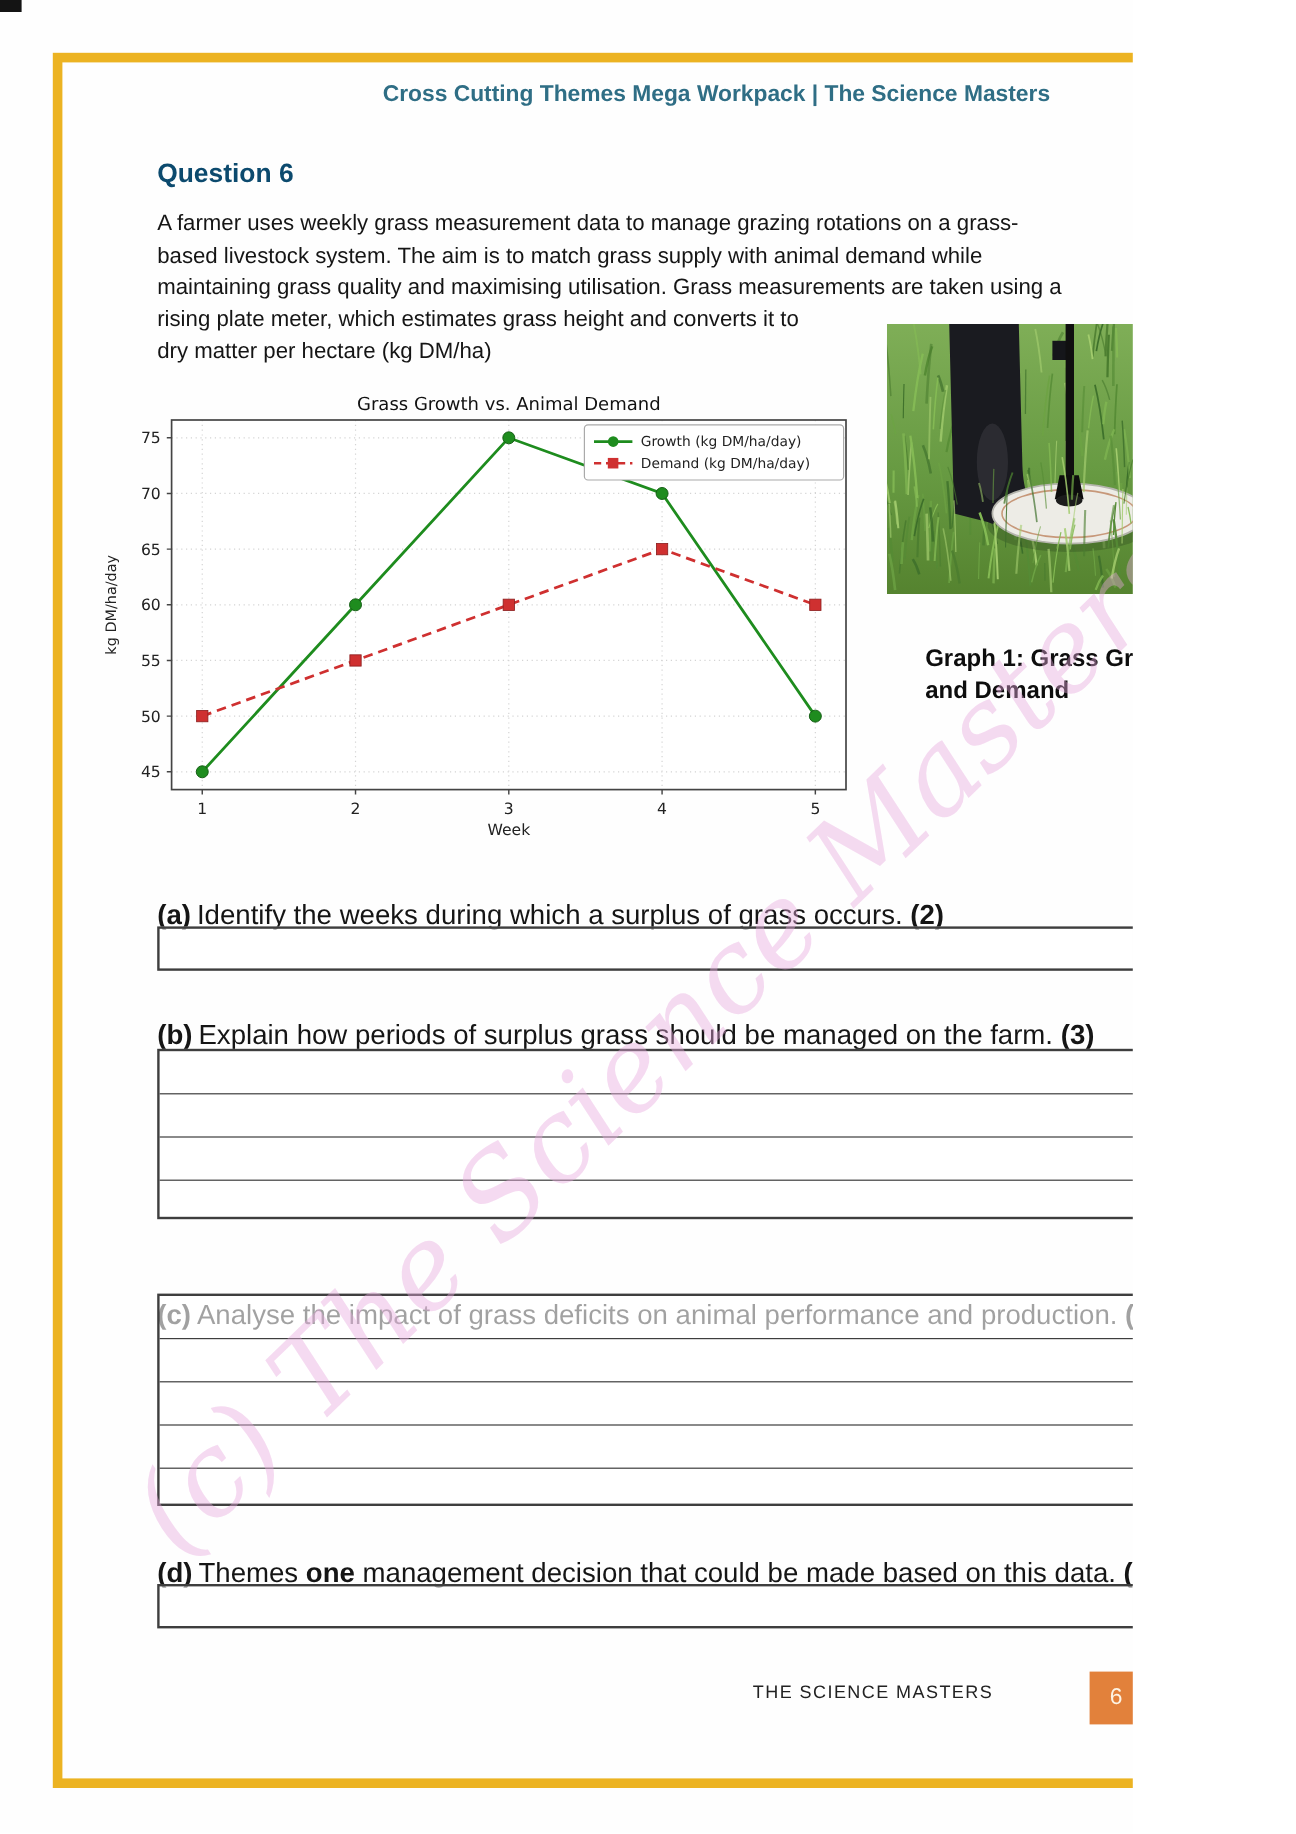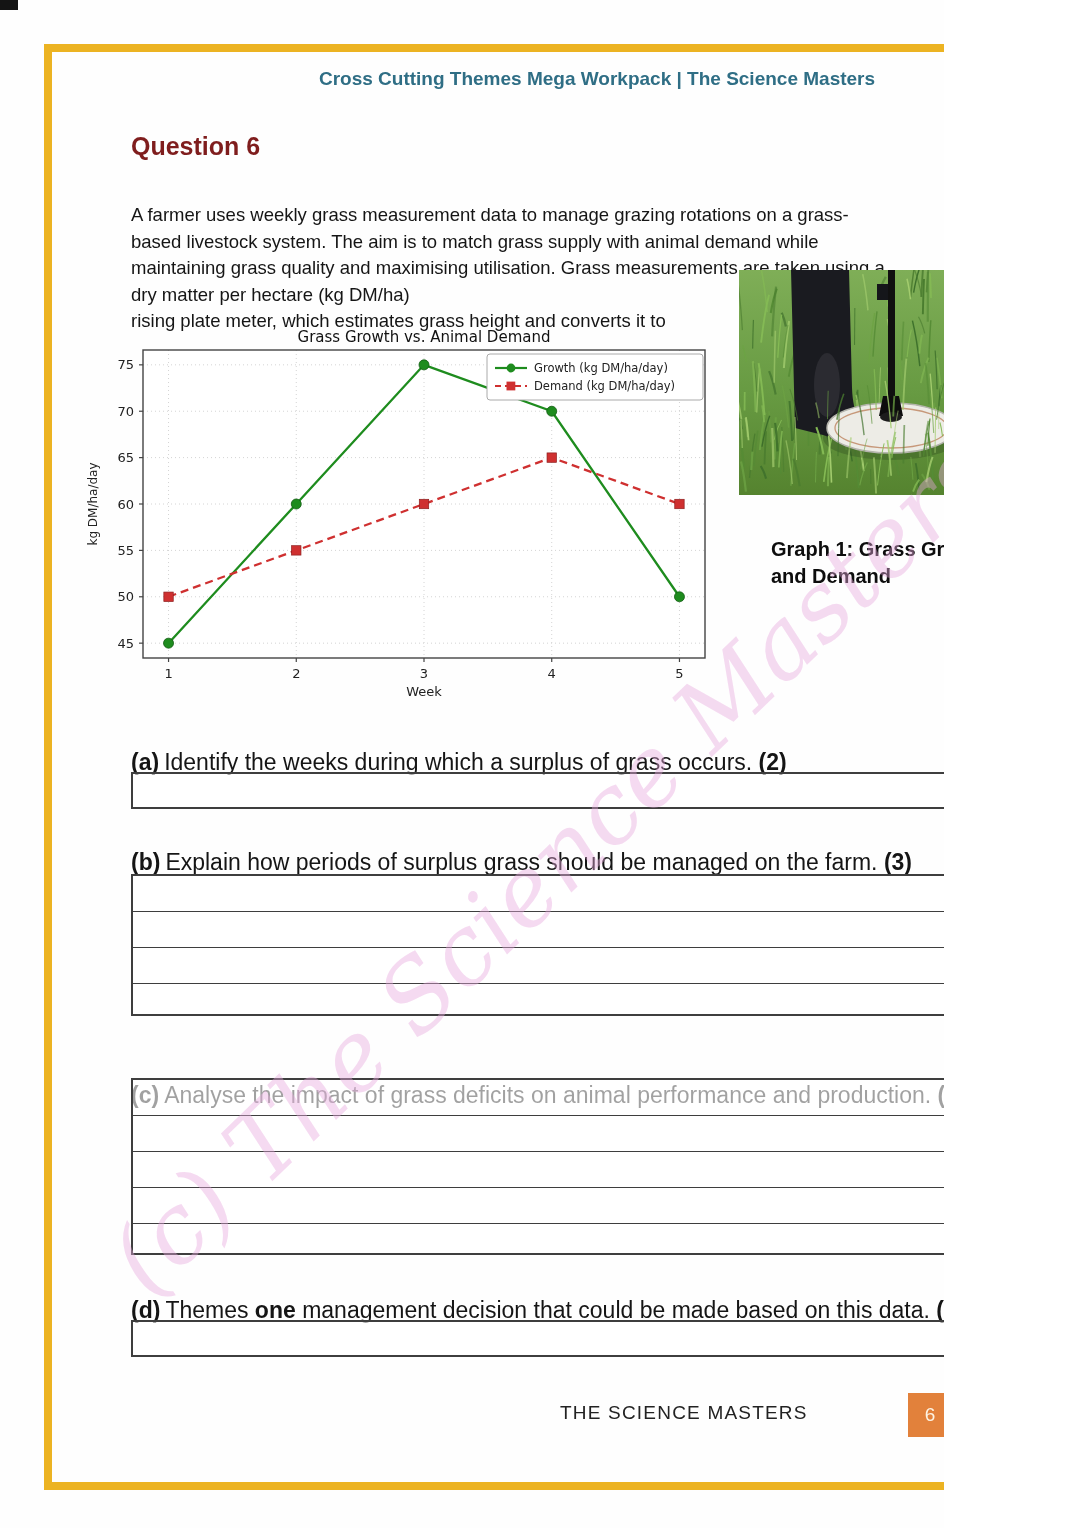--- a/index.html
+++ b/index.html
@@ -3,58 +3,58 @@
 <meta charset="utf-8">
 <style>
   html,body{margin:0;padding:0;background:#ffffff;}
   .page{position:relative;width:944px;height:1528px;background:#fefefe;overflow:hidden;
         font-family:"Liberation Sans",sans-serif;color:#1a1a1a;}
   .scan-mark{position:absolute;left:0;top:0;width:18px;height:10px;background:#141414;}
   .frame{position:absolute;left:44px;top:44px;width:994px;height:1446px;box-sizing:border-box;
          border:8px solid #ECB322;background:transparent;}
   .header-title{position:absolute;left:0;top:68px;width:100%;text-align:center;
         transform:translateX(125px);font-size:19px;font-weight:600;color:#2F6E85;}
-  .q-heading{position:absolute;left:131px;top:132px;font-size:25px;font-weight:bold;color:#7f1d1d;}
-  .intro{position:absolute;left:131px;top:173px;font-size:18.5px;line-height:26.6px;color:#151515;white-space:nowrap;margin-top:29px;}
+  .q-heading{position:absolute;left:131px;top:132px;font-size:22px;font-weight:bold;color:#0c4a6e;}
+  .intro{position:absolute;left:131px;top:173px;font-size:18.5px;line-height:26.6px;color:#151515;white-space:nowrap;}
   .photo-wrap{position:absolute;left:739px;top:270px;width:246px;height:225px;overflow:hidden;}
   .chart-wrap{position:absolute;left:83px;top:328px;width:632px;height:374px;}
   .fig-caption{position:absolute;left:728px;top:536px;width:240px;font-size:20px;font-weight:bold;
         line-height:27px;color:#0d0d0d;margin-left:43px;}
   .q{position:absolute;left:131px;font-size:23px;color:#151515;white-space:nowrap;}
   .q b{font-weight:bold;}
   .q .lbl{margin-right:5px;}
   .abox{position:absolute;left:131px;width:822px;box-sizing:border-box;border:2px solid #3e3e3e;background:rgba(255,255,255,0.6);}
   .arow{height:35px;border-bottom:1.5px solid #3e3e3e;}
   .arow:last-child{border-bottom:none;}
   .watermark{position:absolute;left:-60px;top:758px;white-space:nowrap;font-family:"DejaVu Serif",serif;
         font-style:italic;font-size:96px;color:#E8A9DE;opacity:0.42;transform:rotate(-44deg);
         transform-origin:center center;pointer-events:none;z-index:6;}
-  .footer-brand{position:absolute;left:560px;top:1402px;width:335px;text-align:left;
-        font-size:19px;letter-spacing:1.2px;color:#222;}
+  .footer-brand{position:absolute;left:560px;top:1402px;width:335px;text-align:center;
+        font-size:15px;letter-spacing:1.2px;color:#222;}
   .page-badge{position:absolute;left:908px;top:1393px;width:44px;height:44px;background:#E2813B;
         display:flex;align-items:center;justify-content:center;font-size:19px;color:#fdf3e3;}
   svg text{font-family:"DejaVu Sans",sans-serif;}
 </style>
 </head>
 <body>
 
 <div class="page">
   <div class="scan-mark"></div>
   <div class="frame"></div>
 
   <div class="header-title">Cross Cutting Themes Mega Workpack | The Science Masters</div>
 
   <div class="q-heading">Question 6</div>
 
   <div class="intro">
     <div>A farmer uses weekly grass measurement data to manage grazing rotations on a grass-</div>
     <div>based livestock system. The aim is to match grass supply with animal demand while</div>
     <div>maintaining grass quality and maximising utilisation. Grass measurements are taken using a</div>
+    <div>rising plate meter, which estimates grass height and converts it to</div>
     <div>dry matter per hectare (kg DM/ha)</div>
-    <div>rising plate meter, which estimates grass height and converts it to</div>
   </div>
 
   <div class="photo-wrap">
     <svg id="photo" width="246" height="225" viewBox="0 0 246 225">
       <defs>
         <linearGradient id="gg" x1="0" y1="0" x2="0" y2="1">
           <stop offset="0" stop-color="#7fae57"></stop>
           <stop offset="0.55" stop-color="#679a42"></stop>
           <stop offset="1" stop-color="#55832f"></stop>
         </linearGradient>

